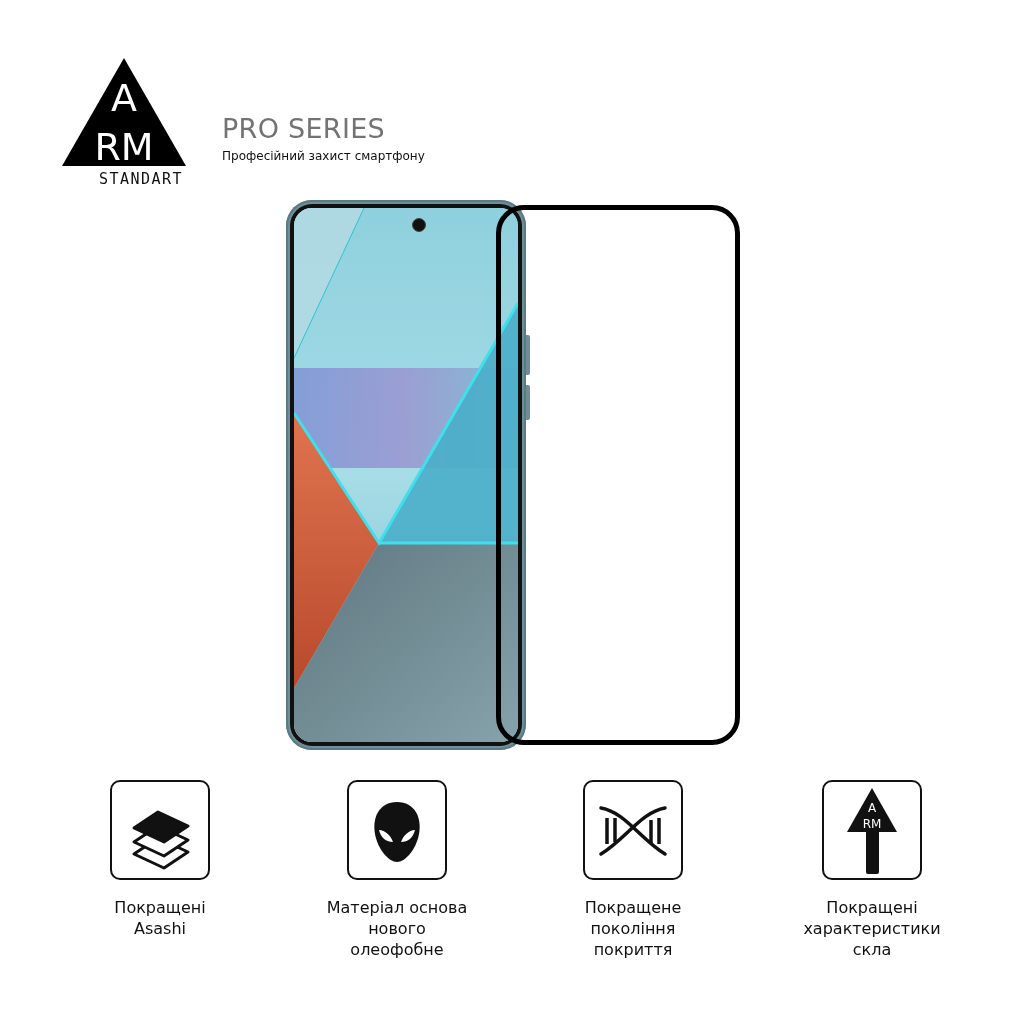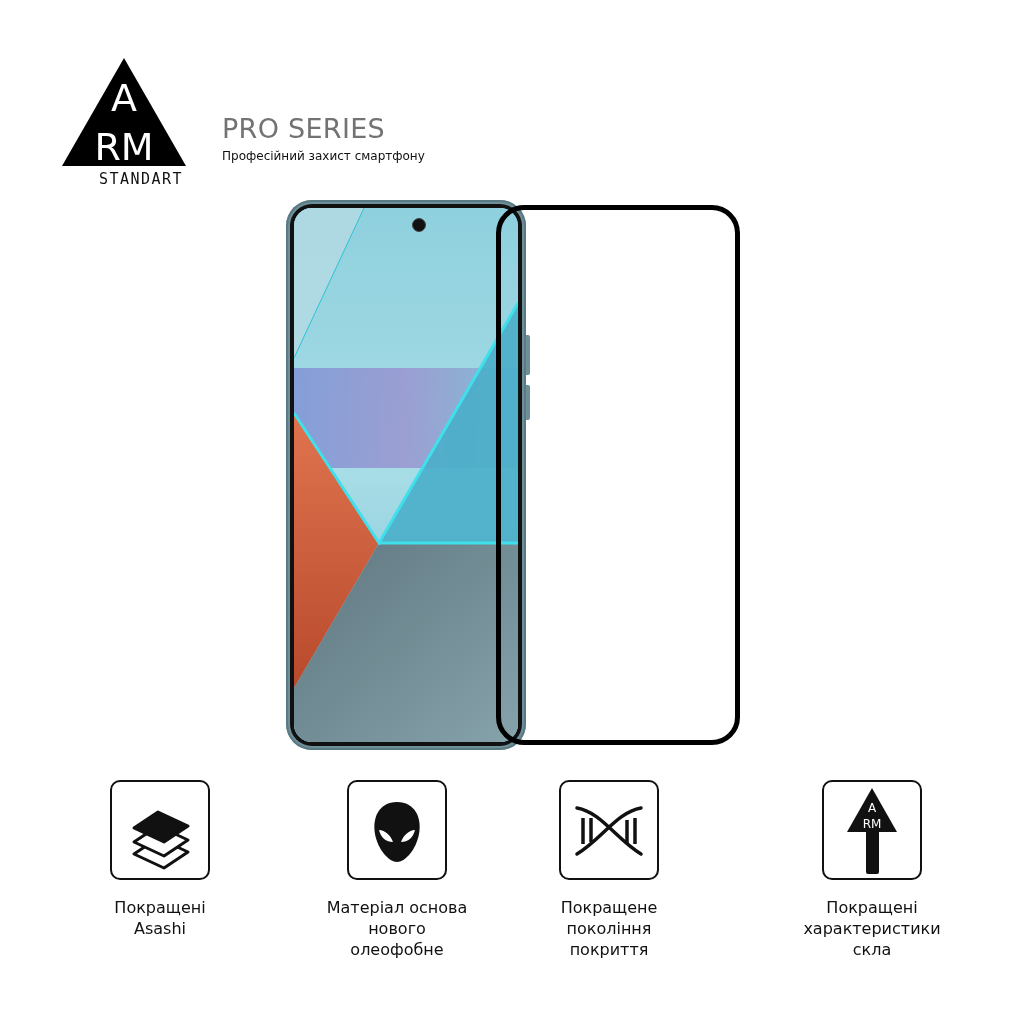--- a/index.html
+++ b/index.html
@@ -106,21 +106,21 @@
         <path d="M66,48 C60,48 54,54 52,60 C59,60 64,56 66,48 Z" fill="#fff"></path>
       </svg>
     </div>
     <div class="flabel">
       <div>Матеріал основа</div>
       <div>нового</div>
       <div>олеофобне</div>
     </div>
   </div>
 
-  <div class="feature" style="left:509px;">
+  <div class="feature" style="left:533px;">
     <div class="ibox">
       <svg width="96" height="96" viewBox="0 0 96 96">
         <path d="M16,26 C40,30 56,58 80,72" fill="none" stroke="#111" stroke-width="3.5" stroke-linecap="round"></path>
         <path d="M80,26 C56,30 40,58 16,72" fill="none" stroke="#111" stroke-width="3.5" stroke-linecap="round"></path>
         <line x1="22" y1="36" x2="22" y2="62" stroke="#111" stroke-width="3.5"></line>
         <line x1="30" y1="36" x2="30" y2="60" stroke="#111" stroke-width="3.5"></line>
         <line x1="66" y1="38" x2="66" y2="62" stroke="#111" stroke-width="3.5"></line>
         <line x1="74" y1="36" x2="74" y2="62" stroke="#111" stroke-width="3.5"></line>
       </svg>
     </div>

